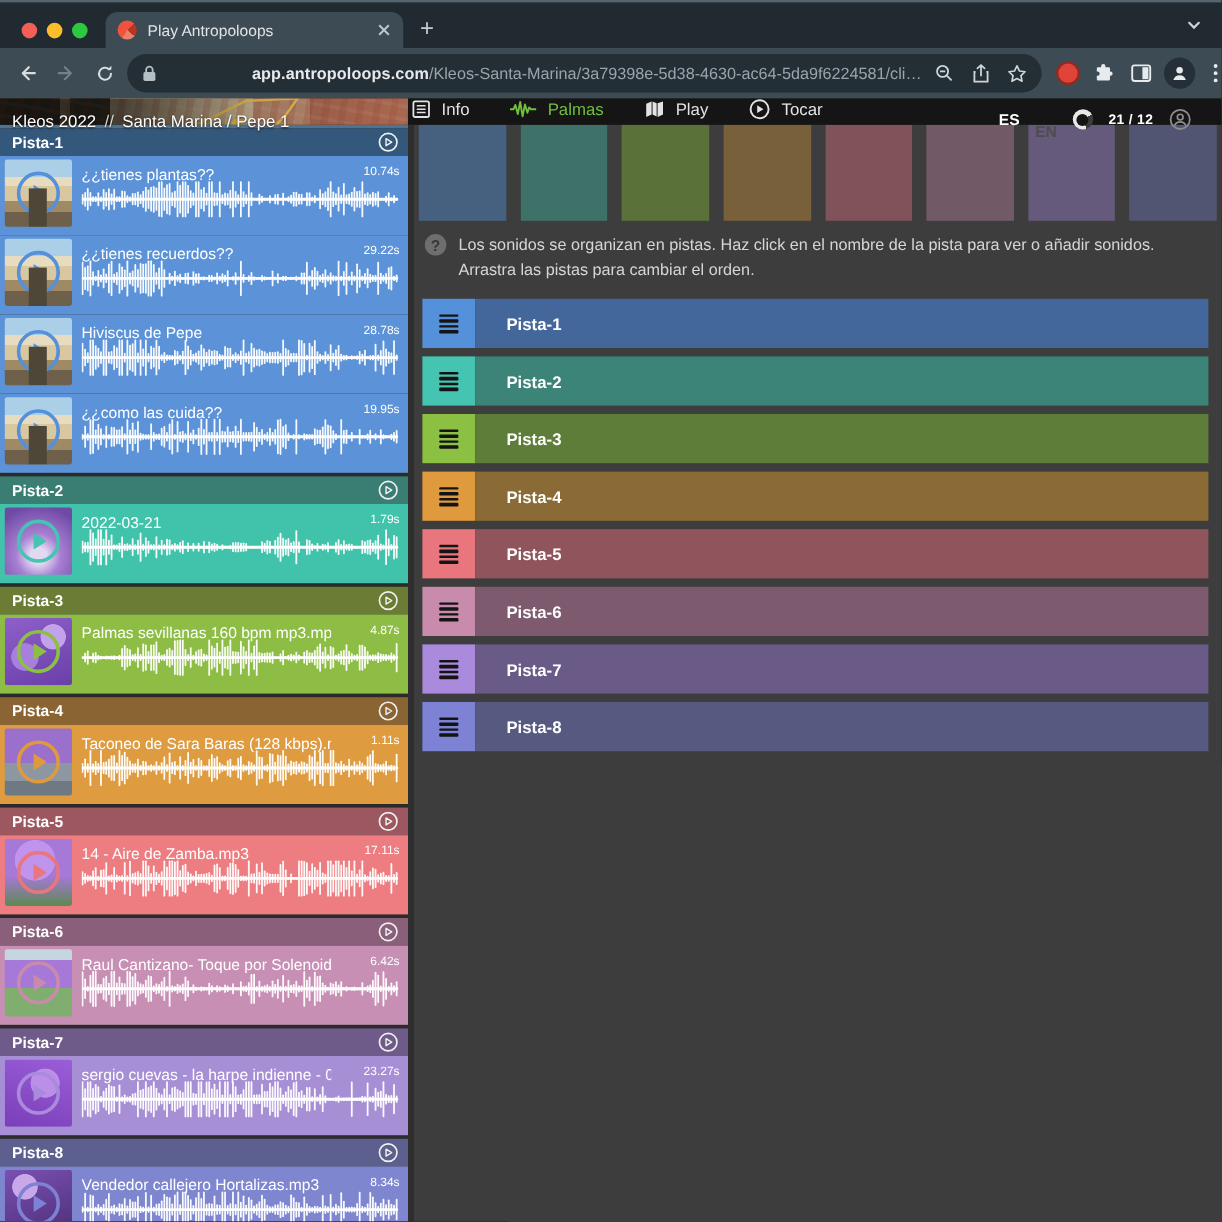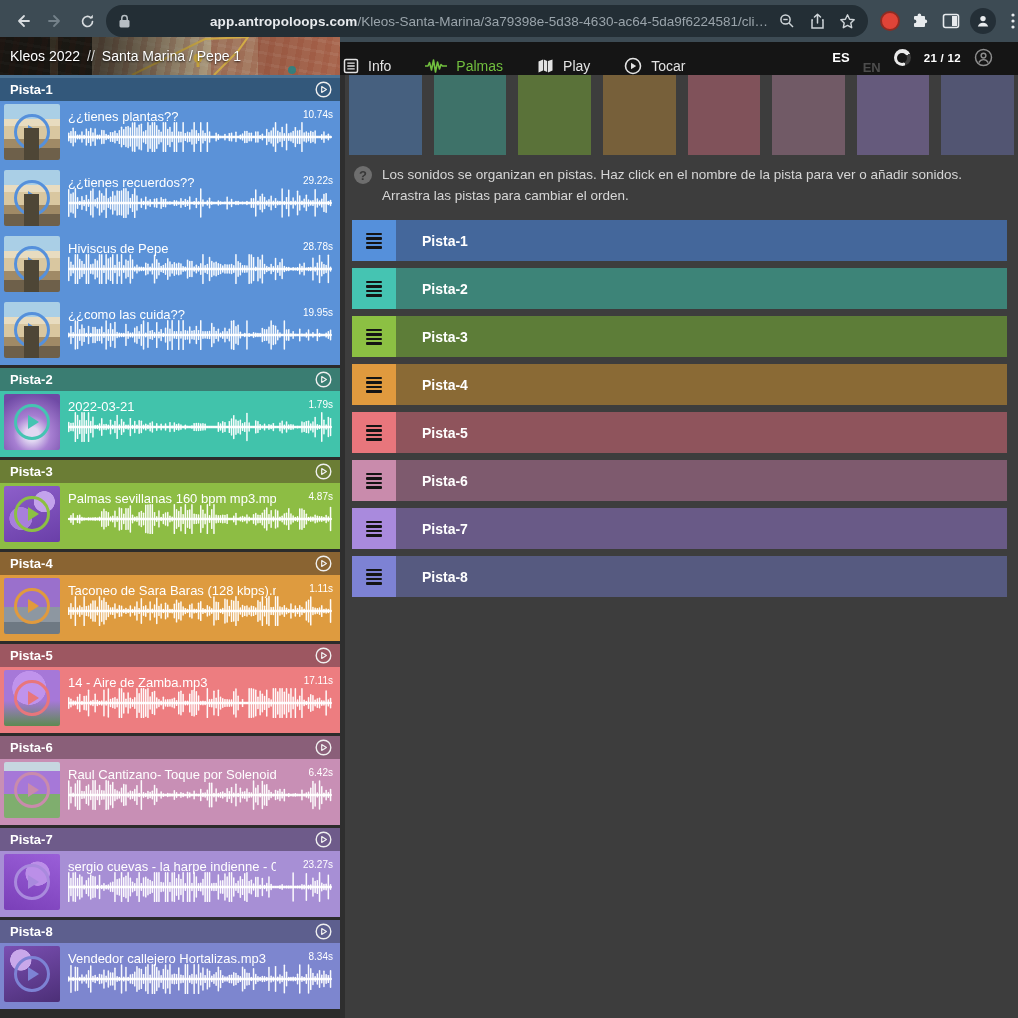--- a/index.html
+++ b/index.html
@@ -25,21 +25,21 @@
   .navbtn.dim{color:#74818a;}
   .omnibox{height:32px;background:#232e35;border-radius:16px;flex:none;width:740px;display:flex;align-items:center;
        padding:0 10px 0 12px;gap:8px;color:#cfd5d9;}
   .urltext{flex:1;font-size:13.5px;white-space:nowrap;overflow:hidden;color:#9aa4ab;text-align:right;}
   .urltext .domain{color:#e8ebee;font-weight:600;letter-spacing:.1px;}
   .boxicon{width:22px;height:22px;display:flex;align-items:center;justify-content:center;color:#cfd5d9;flex:none;}
   .rec-dot{width:16px;height:16px;border-radius:50%;background:#e04438;border:2px solid #8e2b22;flex:none;margin-left:6px;}
   .avatar-btn{width:26px;height:26px;border-radius:50%;background:#242f37;display:flex;align-items:center;justify-content:center;color:#e8ebee;flex:none;}
 
   
-  .appheader{height:33px;background:#151515;display:flex;align-items:flex-end;flex:none;position:relative;}
+  .appheader{height:22px;background:#151515;display:flex;align-items:flex-start;flex:none;position:relative;}
   .map-banner{width:340px;height:38px;flex:none;position:relative;overflow:hidden;
      background:linear-gradient(90deg,#3e382d 0 50px,#86775a 50px 58px,#433d30 58px 92px,
         #c3ae8d 92px 46%,#c9b492 46% 62%,#b98a6e 62% 76%,#a96850 76%);}
   .map-banner .speck{position:absolute;inset:0;opacity:.5;background:
      repeating-linear-gradient(100deg,rgba(150,60,40,.35) 0 6px,rgba(0,0,0,0) 6px 14px),
      repeating-linear-gradient(10deg,rgba(255,255,255,.12) 0 3px,rgba(0,0,0,0) 3px 11px);}
   .map-banner .shade{position:absolute;inset:0;background:linear-gradient(90deg,rgba(0,0,0,.62) 0 30%,rgba(0,0,0,.15) 62%,rgba(0,0,0,0));}
   .map-banner svg{position:absolute;inset:0;}
   .breadcrumb{position:absolute;left:10px;top:0;height:38px;display:flex;align-items:center;gap:7px;
      color:#fff;font-size:14px;text-shadow:0 1px 2px rgba(0,0,0,.8);white-space:nowrap;z-index:3;}
@@ -105,20 +105,38 @@
   .hbars span{display:block;width:16px;height:2.5px;background:#141414;border-radius:1px;}
   .rowbody{flex:1;background:var(--row);display:flex;align-items:center;color:#fff;
      font-size:14px;font-weight:700;padding-left:26px;}
   svg{display:block;}
 </style>
 </head>
 <body>
 
 <div class="window">
 
+  <div class="tabstrip">
+    <div class="lights">
+      <span class="light l-close"></span>
+      <span class="light l-min"></span>
+      <span class="light l-max"></span>
+    </div>
+    <div class="tab">
+      <span class="favicon"></span>
+      <span class="tab-title">Play Antropoloops</span>
+      <svg width="12" height="12" viewBox="0 0 12 12">
+        <path d="M2 2 L10 10 M10 2 L2 10" stroke="#c3c9cd" stroke-width="1.6" fill="none"></path>
+        </svg>
+    </div>
+    <div class="newtab">+</div>
+    <svg class="tab-chevron" width="14" height="14" viewBox="0 0 14 14">
+      <path d="M3 5 L7 9 L11 5" stroke="currentColor" stroke-width="1.8" fill="none" stroke-linecap="round"></path>
+      </svg>
+  </div>
 
   <div class="toolbar">
     <span class="navbtn">
       <svg width="18" height="18" viewBox="0 0 18 18">
           <path d="M10 4 L5 9 L10 14 M5 9 H15" stroke="currentColor" stroke-width="1.8" fill="none" stroke-linecap="round" stroke-linejoin="round"></path>
         </svg>
       </span>
     <span class="navbtn dim">
       <svg width="18" height="18" viewBox="0 0 18 18">
           <path d="M8 4 L13 9 L8 14 M13 9 H3" stroke="currentColor" stroke-width="1.8" fill="none" stroke-linecap="round" stroke-linejoin="round"></path>

